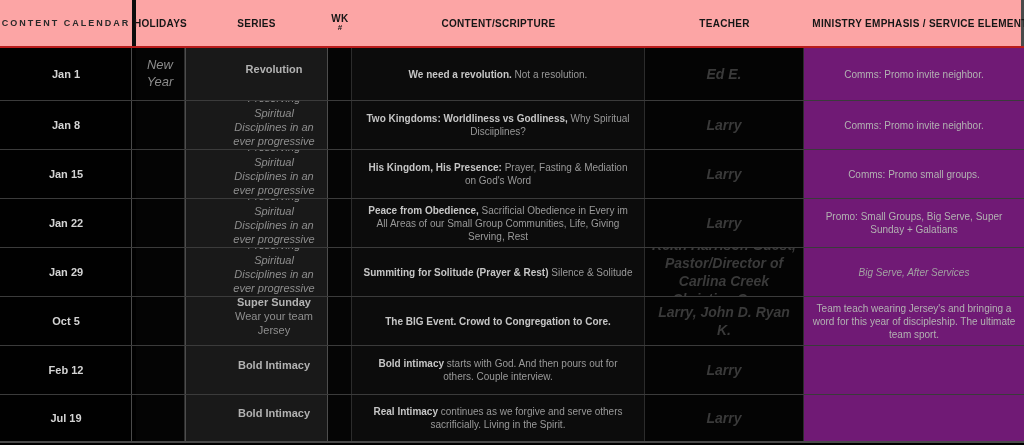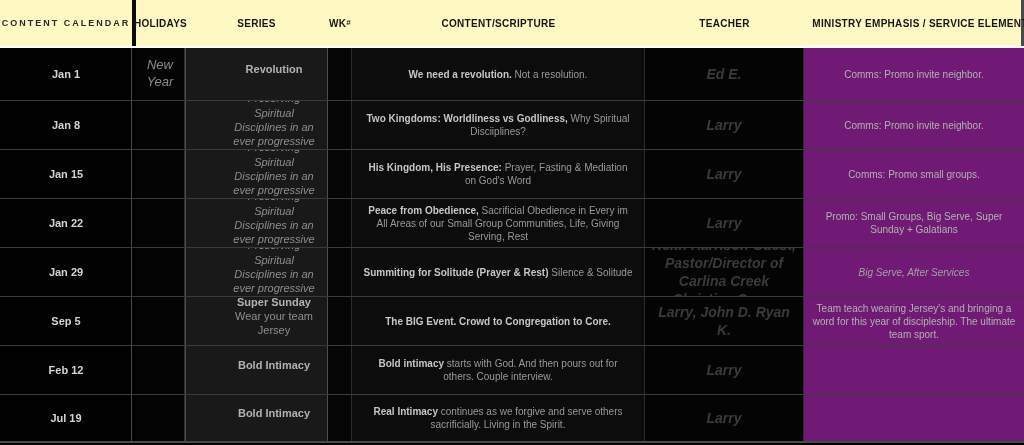--- a/index.html
+++ b/index.html
@@ -7,32 +7,32 @@
     width:1024px;height:445px;background:#000;overflow:hidden;
     font-family:"Liberation Sans",sans-serif;position:relative;
   }
   .grid-row{
     display:grid;
     grid-template-columns:136px 49px 143px 24px 293px 159px 220px;
     width:1024px;box-sizing:border-box;
   }
   
   .header{
-    height:48px;background:#fef9c3;border-bottom:2px solid #ffffff;
+    height:48px;background:#fca5a5;border-bottom:2px solid #b91c1c;
   }
   .hcell{
     display:flex;align-items:center;justify-content:center;
     color:#161616;font-weight:bold;font-size:10px;letter-spacing:.3px;
     box-sizing:border-box;text-align:center;white-space:nowrap;
   }
   .hcell.calendar{
     font-weight:600;font-size:9px;letter-spacing:2px;color:#2a2a2a;
     border-right:4px solid #0c0c0c;
   }
-  .hcell.wk{flex-direction:row;line-height:1.1;}
+  .hcell.wk{flex-direction:column;line-height:1.1;}
   .hcell.wk .hash{font-size:8px;}
   .hcell.ministry{border-right:3px solid #4a4a4a;margin-left:15px;}
   
   .row{height:49px;border-bottom:1px solid #3b3b3b;}
   .row.r0{height:53px;}
   .row.r7{height:48px;border-bottom:2px solid #4a4a4a;}
   .cell{
     box-sizing:border-box;display:flex;align-items:center;justify-content:center;
     text-align:center;background:#701a75;border-right:1px solid #2c2c2c;
     overflow:hidden;padding:2px 6px;line-height:1.3;
@@ -153,21 +153,21 @@
       </div>
     <div class="cell wkcell"></div>
     <div class="cell content">
         <span class="txt"><span class="cb">Summiting for Solitude (Prayer &amp; Rest)</span><span class="cr"> Silence &amp; Solitude</span></span>
       </div>
     <div class="cell teacher">Keith Harrison Guest, Pastor/Director of Carlina Creek Christian Camp</div>
     <div class="cell ministry it">Big Serve, After Services</div>
   </div>
 
   <div class="grid-row row">
-    <div class="cell date">Sep 5</div>
+    <div class="cell date">Oct 5</div>
     <div class="cell holiday"></div>
     <div class="cell series">
         <div class="series-inner">
           <span class="txt"><span class="sb">Super Sunday</span><span class="sr"> Wear your team Jersey</span></span>
         </div>
       </div>
     <div class="cell wkcell"></div>
     <div class="cell content">
         <span class="txt"><span class="cb">The BIG Event. Crowd to Congregation to Core.</span><span class="cr"></span></span>
       </div>

